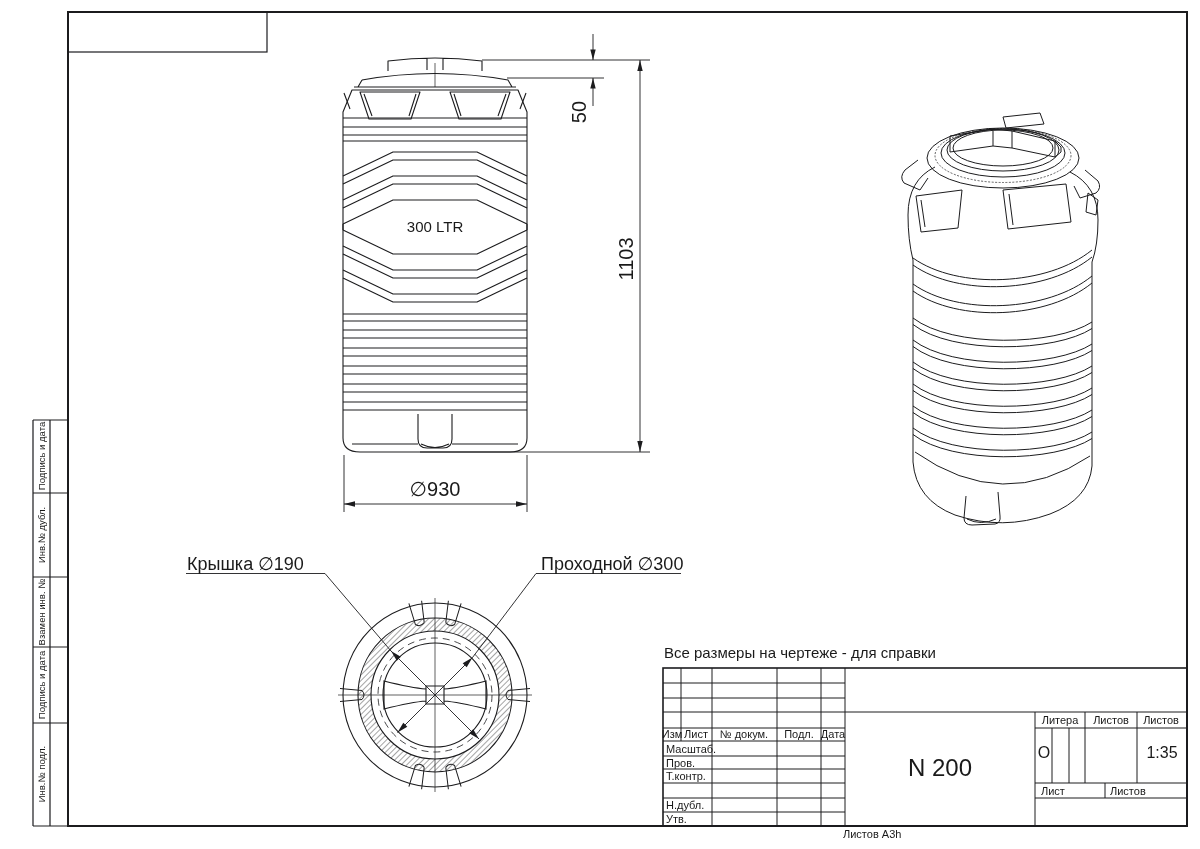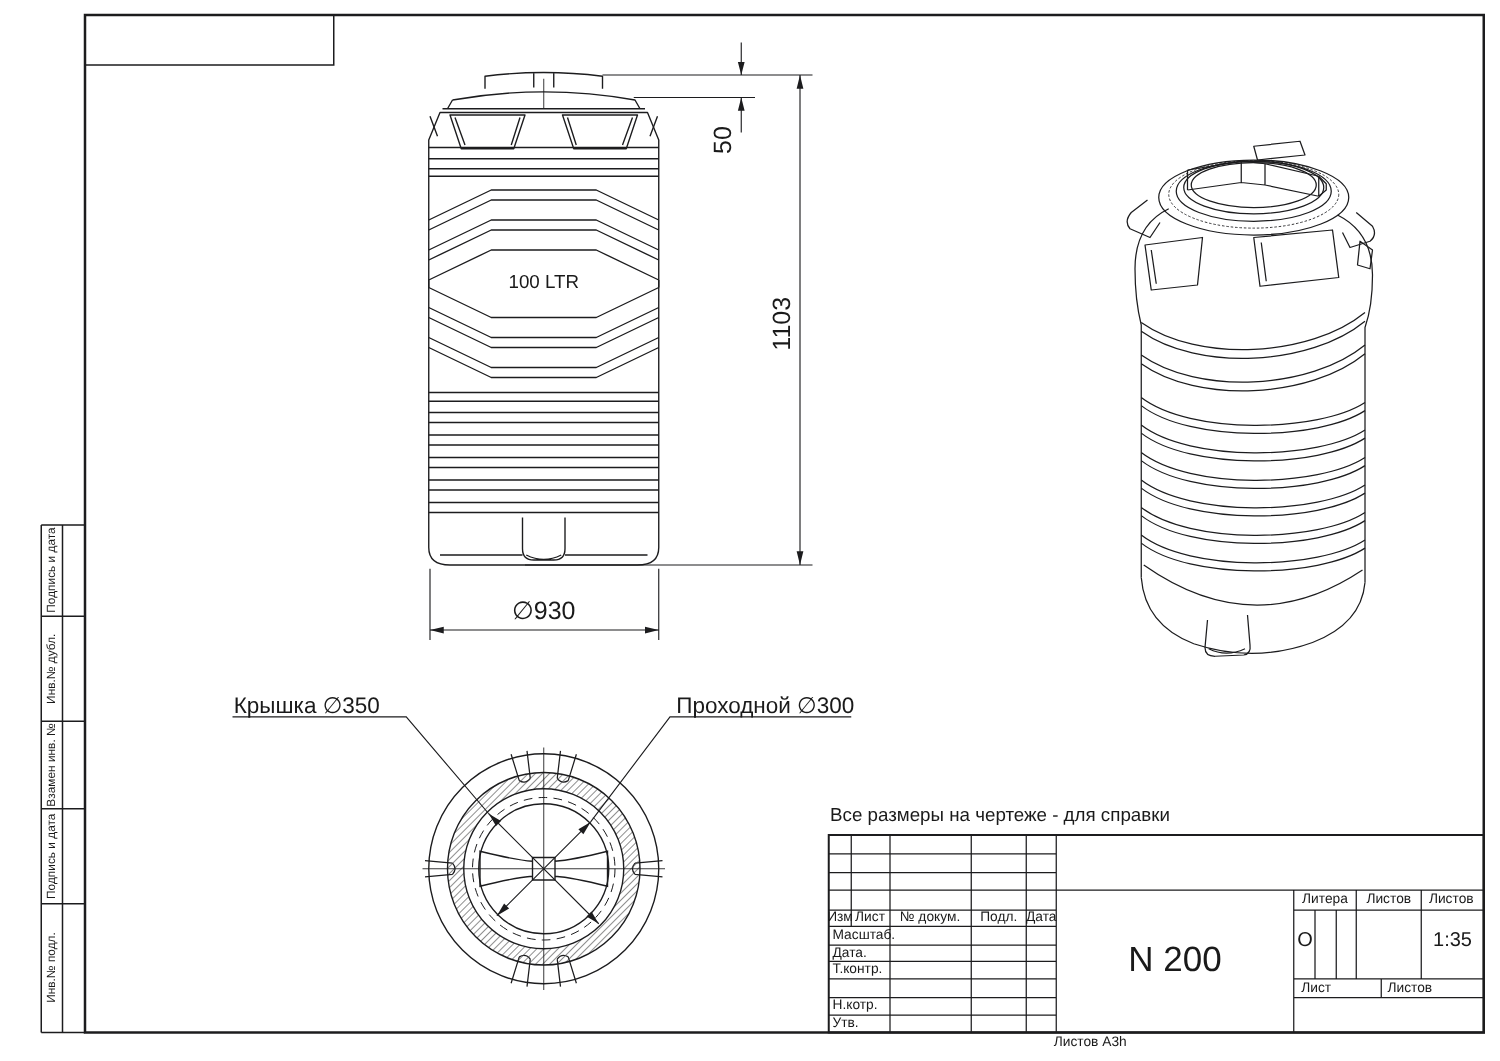--- a/index.html
+++ b/index.html
@@ -9,21 +9,21 @@
   .t{position:absolute;white-space:nowrap;line-height:1;color:#1a1a1a}
   .c{transform:translate(-50%,-50%)}
   .v{transform:translate(-50%,-50%) rotate(-90deg)}
   .ly{transform:translateY(-50%)}
   .f10{font-size:11px}
   .f11{font-size:11px}
   .f15{font-size:15px}
   .f16{font-size:16px}
   .f18{font-size:18px}
   .f20{font-size:20px}
-  .f28{font-size:28px}
+  .f28{font-size:24px}
 </style>
 </head>
 <body>
 
 <svg width="1200" height="849" viewBox="0 0 1200 849">
   <defs>
     <pattern id="hatch" width="4" height="4" patternUnits="userSpaceOnUse" patternTransform="rotate(45)">
       <line x1="0" y1="0" x2="0" y2="4" stroke="#4a4a4a" stroke-width="1"></line>
     </pattern>
   </defs>
@@ -136,44 +136,44 @@
       M913,362 C952,392 1055,390 1092,366 M913,368.5 C952,398.5 1055,396.5 1092,372.5
       M913,384 C952,414 1055,412 1092,388 M913,390.5 C952,420.5 1055,418.5 1092,394.5
       M913,406 C952,436 1055,434 1092,410 M913,412.5 C952,442.5 1055,440.5 1092,416.5
       M913,428 C952,458 1055,456 1092,432 M913,434.5 C952,464.5 1055,462.5 1092,438.5"></path>
     <path d="M966,496 L964,518 Q964,525 972,525 L995,524 Q1001,523 1000,516 L998,492 M967,519 Q981,526 996,519"></path>
   </g>
 </svg>
 
 <div class="t f15" style="left:664px;top:645px">Все размеры на чертеже - для справки</div>
 
-<div class="t f15 c" style="left:435px;top:226px">100 LTR</div>
+<div class="t f15 c" style="left:435px;top:226px">300 LTR</div>
 <div class="t f20 c" style="left:435px;top:489px">∅930</div>
 <div class="t f20 v" style="left:579px;top:112px">50</div>
 <div class="t f20 v" style="left:626px;top:259px">1103</div>
 
-<div class="t f18" style="left:187px;top:555px">Крышка ∅350</div>
+<div class="t f18" style="left:187px;top:555px">Крышка ∅190</div>
 <div class="t f18" style="left:541px;top:555px">Проходной ∅300</div>
 
 <div class="t v" style="left:42px;top:456px;font-size:9.5px">Подпись и дата</div>
 <div class="t v" style="left:42px;top:535px;font-size:9.5px">Инв.№ дубл.</div>
 <div class="t v" style="left:42px;top:612px;font-size:9.5px">Взамен инв. №</div>
 <div class="t v" style="left:42px;top:685px;font-size:9.5px">Подпись и дата</div>
 <div class="t v" style="left:42px;top:774px;font-size:9.5px">Инв.№ подл.</div>
 
 <div class="t f10 c" style="left:672px;top:734px">Изм</div>
 <div class="t f10 c" style="left:696px;top:734px">Лист</div>
 <div class="t f10 c" style="left:744px;top:734px">№ докум.</div>
 <div class="t f10 c" style="left:799px;top:734px">Подл.</div>
 <div class="t f10 c" style="left:833px;top:734px">Дата</div>
 
 <div class="t f10 ly" style="left:666px;top:749px">Масштаб.</div>
-<div class="t f10 ly" style="left:666px;top:763px">Дата.</div>
+<div class="t f10 ly" style="left:666px;top:763px">Пров.</div>
 <div class="t f10 ly" style="left:666px;top:776px">Т.контр.</div>
-<div class="t f10 ly" style="left:666px;top:805px">Н.котр.</div>
+<div class="t f10 ly" style="left:666px;top:805px">Н.дубл.</div>
 <div class="t f10 ly" style="left:666px;top:819px">Утв.</div>
 
 <div class="t f28 c" style="left:940px;top:768px">N 200</div>
 
 <div class="t f10 c" style="left:1060px;top:720px">Литера</div>
 <div class="t f10 c" style="left:1111px;top:720px">Листов</div>
 <div class="t f10 c" style="left:1161px;top:720px">Листов</div>
 <div class="t f16 c" style="left:1044px;top:753px">О</div>
 <div class="t f16 c" style="left:1162px;top:753px">1:35</div>
 <div class="t f10 ly" style="left:1041px;top:791px">Лист</div>

